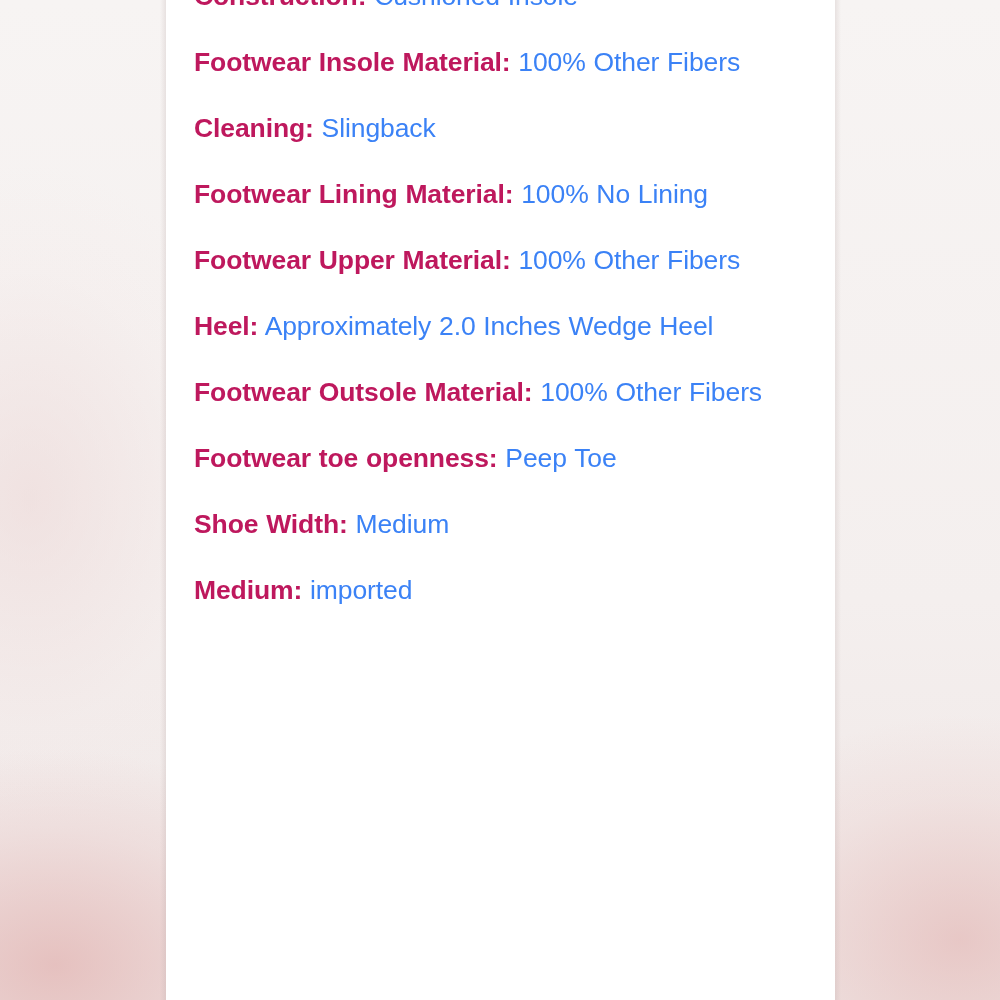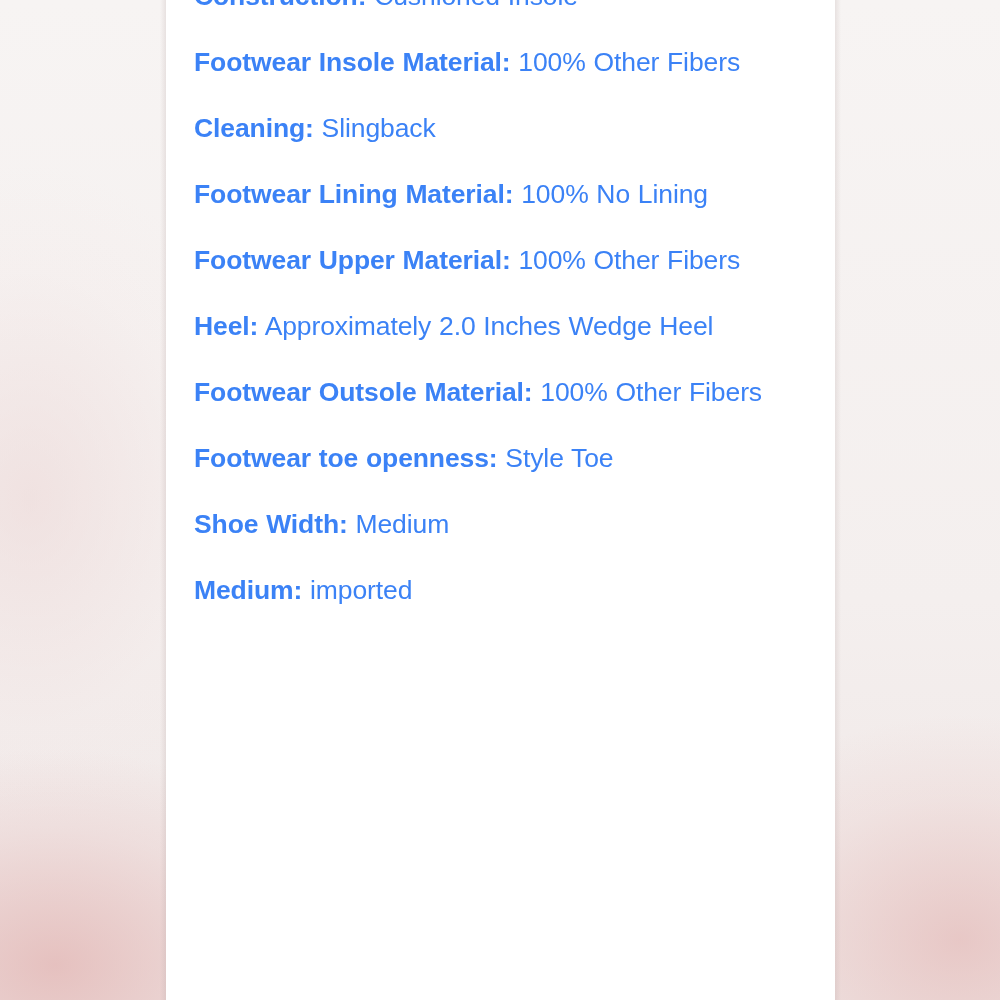--- a/index.html
+++ b/index.html
@@ -64,21 +64,21 @@
 
   .spec-row {
     font-size: 26.5px;
     line-height: 37px;
     margin: 0 0 29px 0;
     letter-spacing: -0.1px;
     word-spacing: 0.5px;
   }
   .spec-label {
     font-weight: bold;
-    color: #3b82f6;
+    color: #be185d;
   }
   .spec-value {
     font-weight: normal;
     color: #3b82f6;
   }
 </style>
 </head>
 <body>
 
 <div id="backdrop"></div>
@@ -118,21 +118,21 @@
       <span class="spec-value">Approximately 2.0 Inches Wedge Heel</span>
     </p>
 
     <p class="spec-row">
       <span class="spec-label">Footwear Outsole Material:</span>
       <span class="spec-value">100% Other Fibers</span>
     </p>
 
     <p class="spec-row">
       <span class="spec-label">Footwear toe openness:</span>
-      <span class="spec-value">Style Toe</span>
+      <span class="spec-value">Peep Toe</span>
     </p>
 
     <p class="spec-row">
       <span class="spec-label">Shoe Width:</span>
       <span class="spec-value">Medium</span>
     </p>
 
     <p class="spec-row">
       <span class="spec-label">Medium:</span>
       <span class="spec-value">imported</span>

